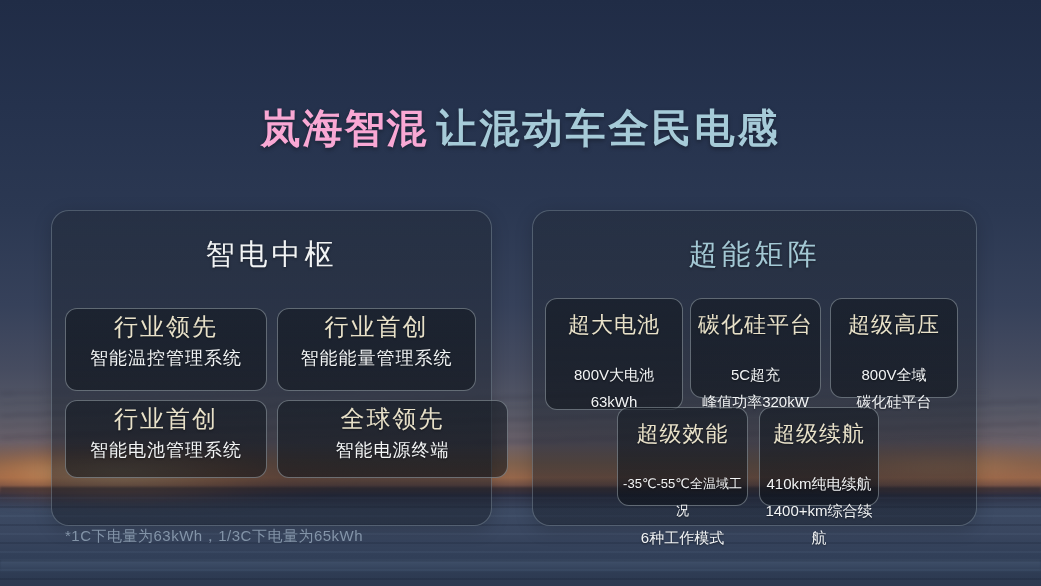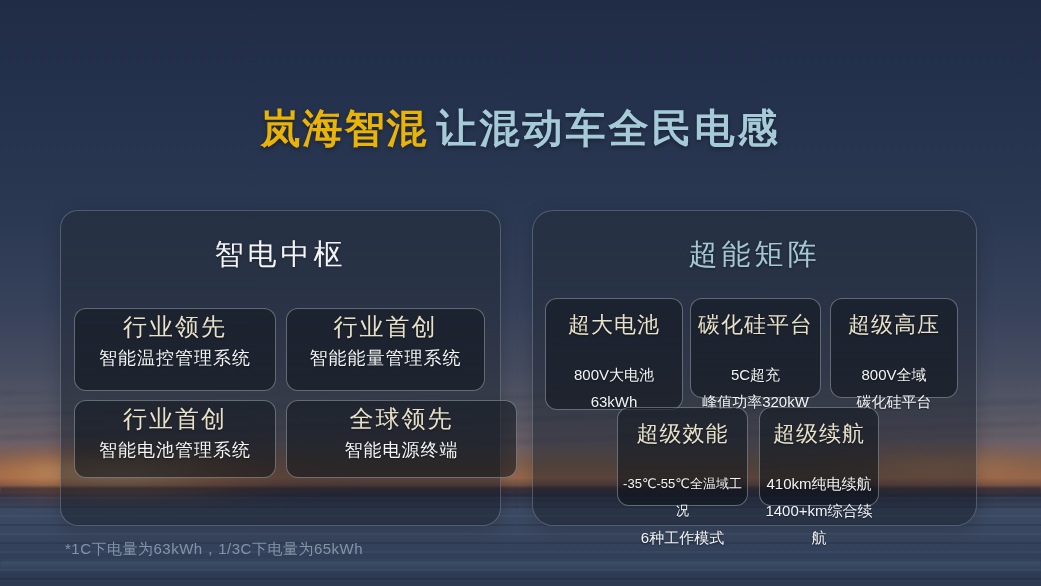--- a/index.html
+++ b/index.html
@@ -64,32 +64,32 @@
     background:linear-gradient(180deg,rgba(110,135,165,.25),rgba(70,90,120,.12));
     filter:blur(1px);
   }
   
   .title{
     position:absolute;left:0;top:104px;width:100%;
     margin:0;text-align:center;
     font-size:40px;line-height:48px;font-weight:700;letter-spacing:2px;
     text-shadow:0 2px 4px rgba(0,0,0,.35);
   }
-  .title .brand{color:#eab308;margin-top:20px;}
+  .title .brand{color:#f9a8d4;margin-top:20px;}
   .title .tagline{color:#a6cbd8;margin-left:8px;letter-spacing:3px;}
   
   .panel{
     position:absolute;top:210px;height:314px;
     border-radius:18px;
     background:linear-gradient(180deg,rgba(34,42,56,.52) 0%,rgba(20,26,37,.46) 100%);
     border:1px solid rgba(175,192,206,.32);
     box-shadow:0 4px 18px rgba(0,0,0,.18);
   }
-  .panel-left{left:60px;width:439px;}
-  .panel-right{left:532px;width:443px;border-radius:21px;}
+  .panel-left{left:51px;width:439px;}
+  .panel-right{left:532px;width:443px;}
   .panel h2{
     margin:0;padding-top:26px;text-align:center;
     font-size:29px;line-height:34px;font-weight:500;letter-spacing:4px;
     color:#f2f4f5;text-shadow:0 1px 3px rgba(0,0,0,.4);
   }
   .panel-right h2{color:#a3c8d4;}
   
   .card{
     position:absolute;box-sizing:border-box;
     border-radius:12px;
@@ -114,21 +114,21 @@
   .rcard .ln{font-size:15px;line-height:27px;margin-top:0;}
   .rcard .ln.first{margin-top:22px;}
   .rcard .ln.small{font-size:13px;}
   .rc1{left:12px;top:87px;width:138px;height:112px;}
   .rc2{left:157px;top:87px;width:131px;height:100px;}
   .rc3{left:297px;top:87px;width:128px;height:100px;}
   .rc4{left:84px;top:196px;width:131px;height:99px;}
   .rc5{left:226px;top:196px;width:120px;height:99px;}
   
   .footnote{
-    position:absolute;left:65px;top:539px;margin:0;
+    position:absolute;left:65px;top:526px;margin:0;
     font-size:15px;line-height:20px;color:#8394a8;letter-spacing:.5px;
   }
 </style>
 </head>
 <body>
 
 <div class="slide">
 
   <div class="bg-base"></div>
   <div class="cloud-streaks"></div>

